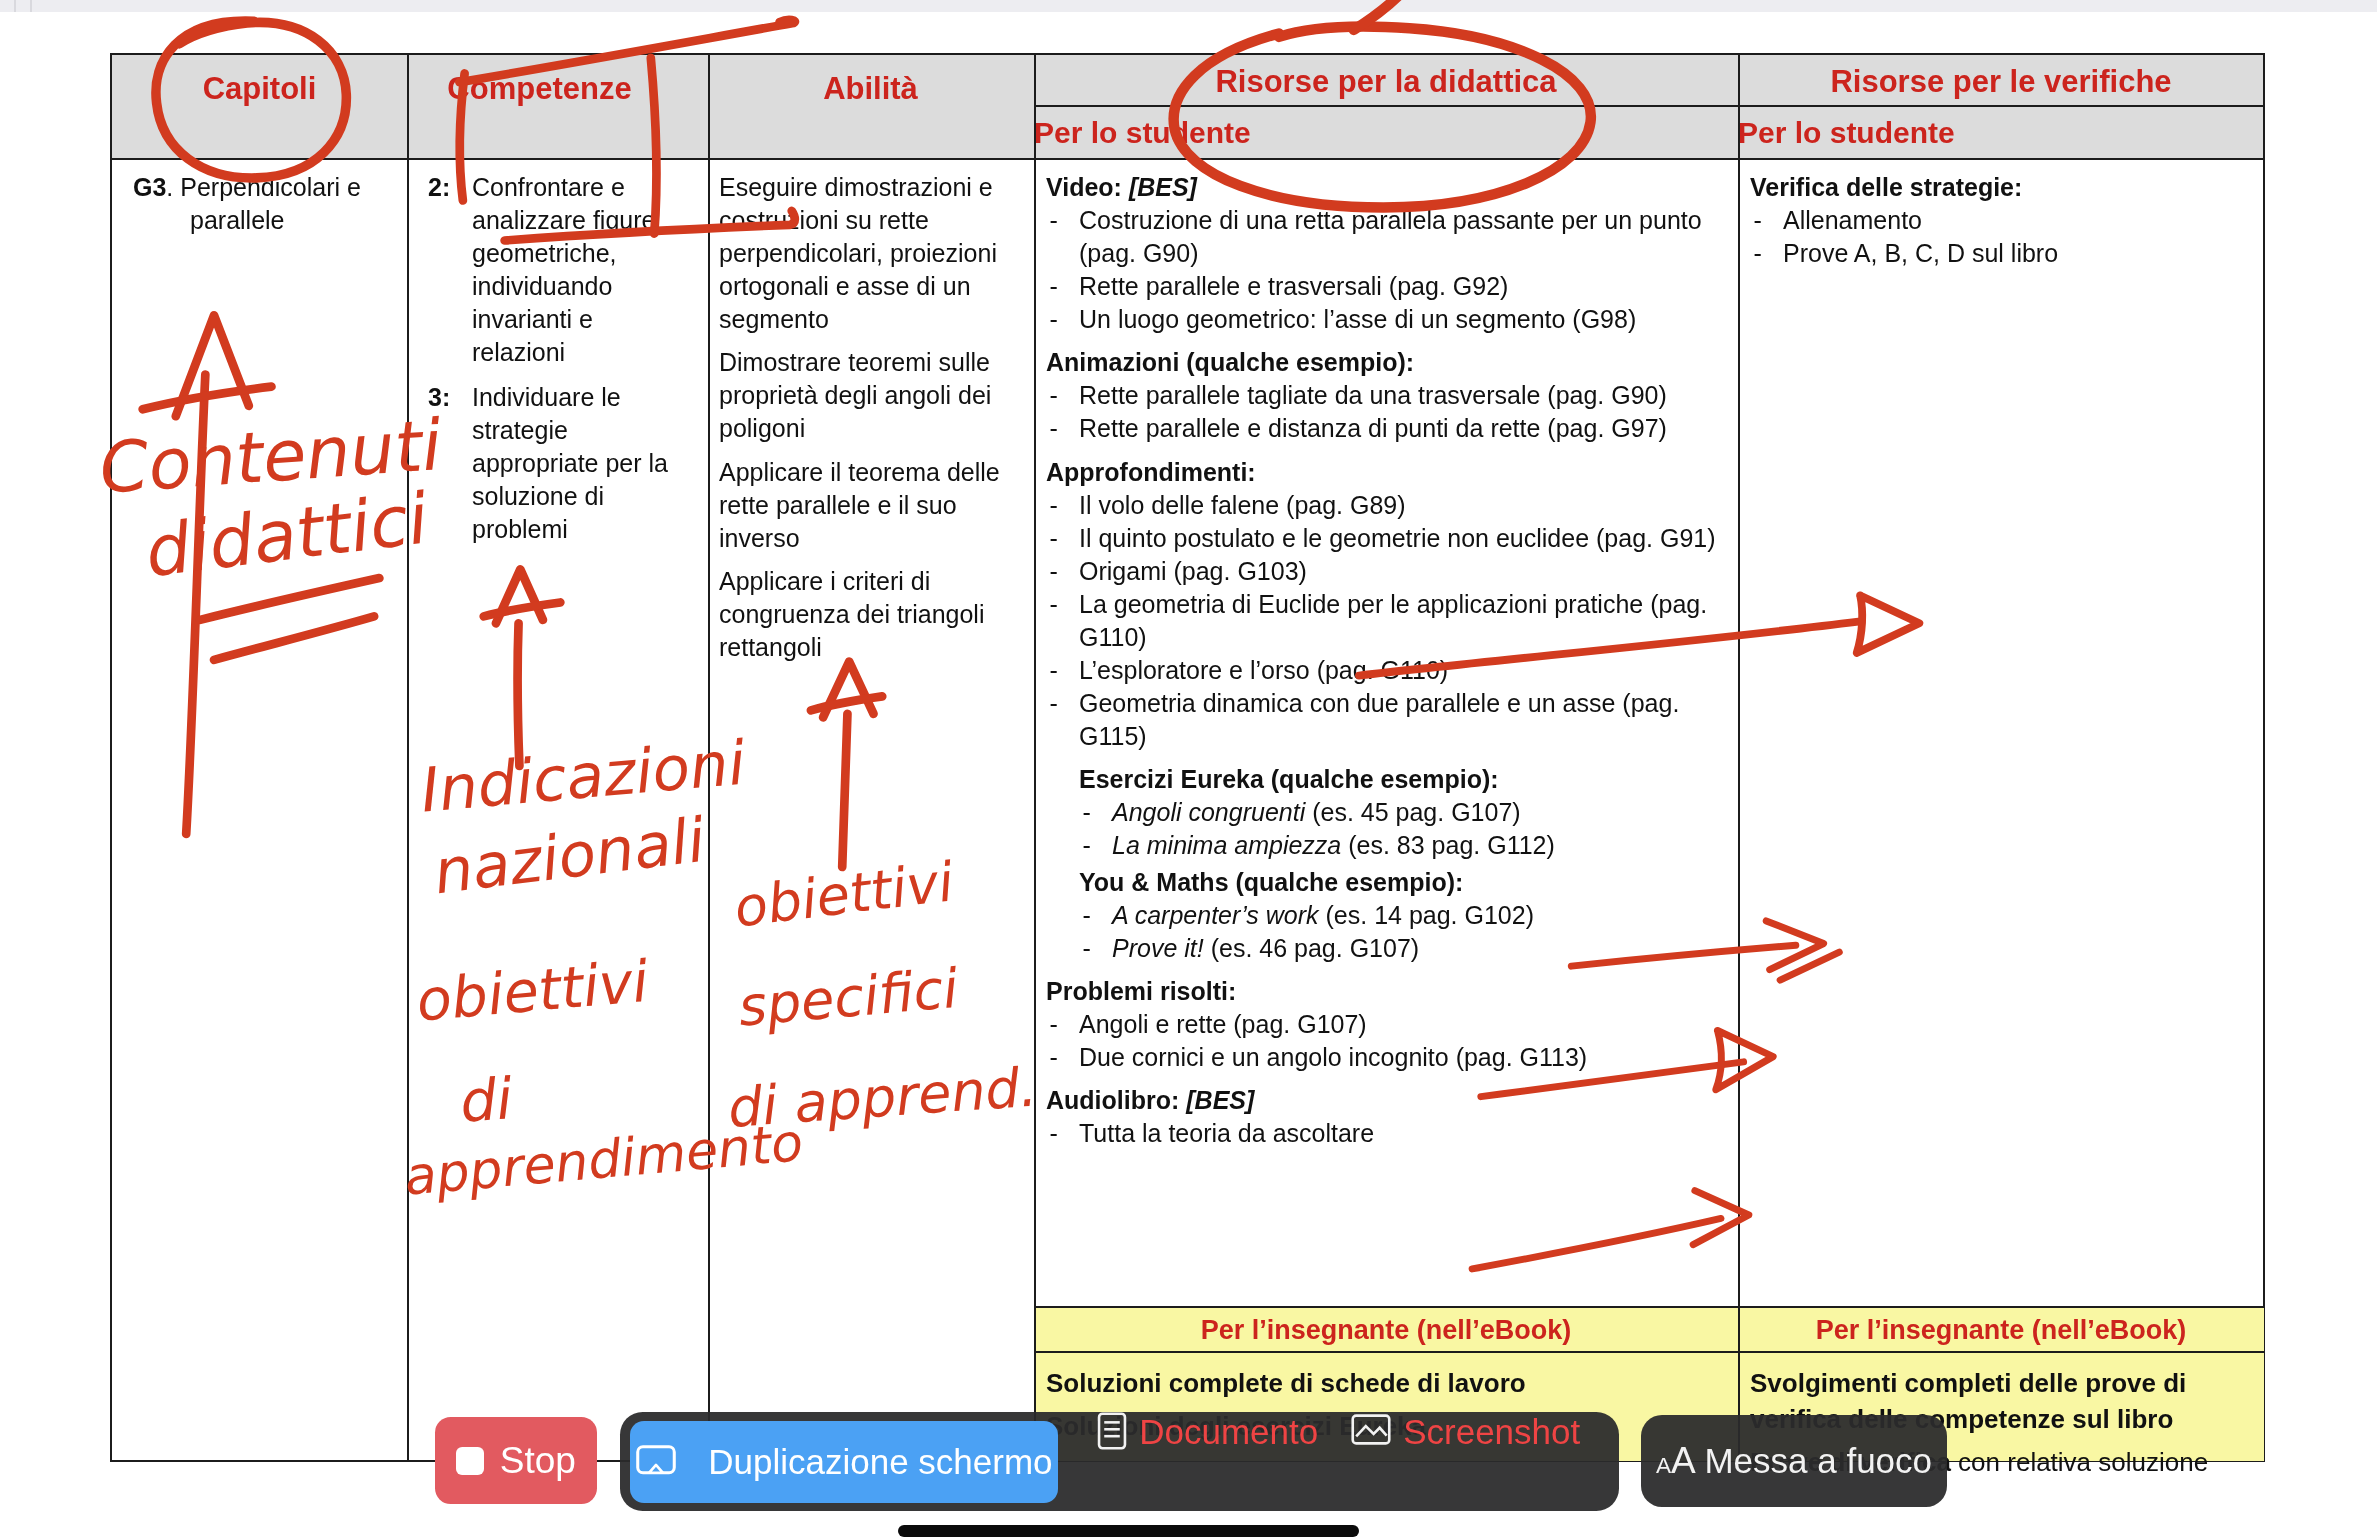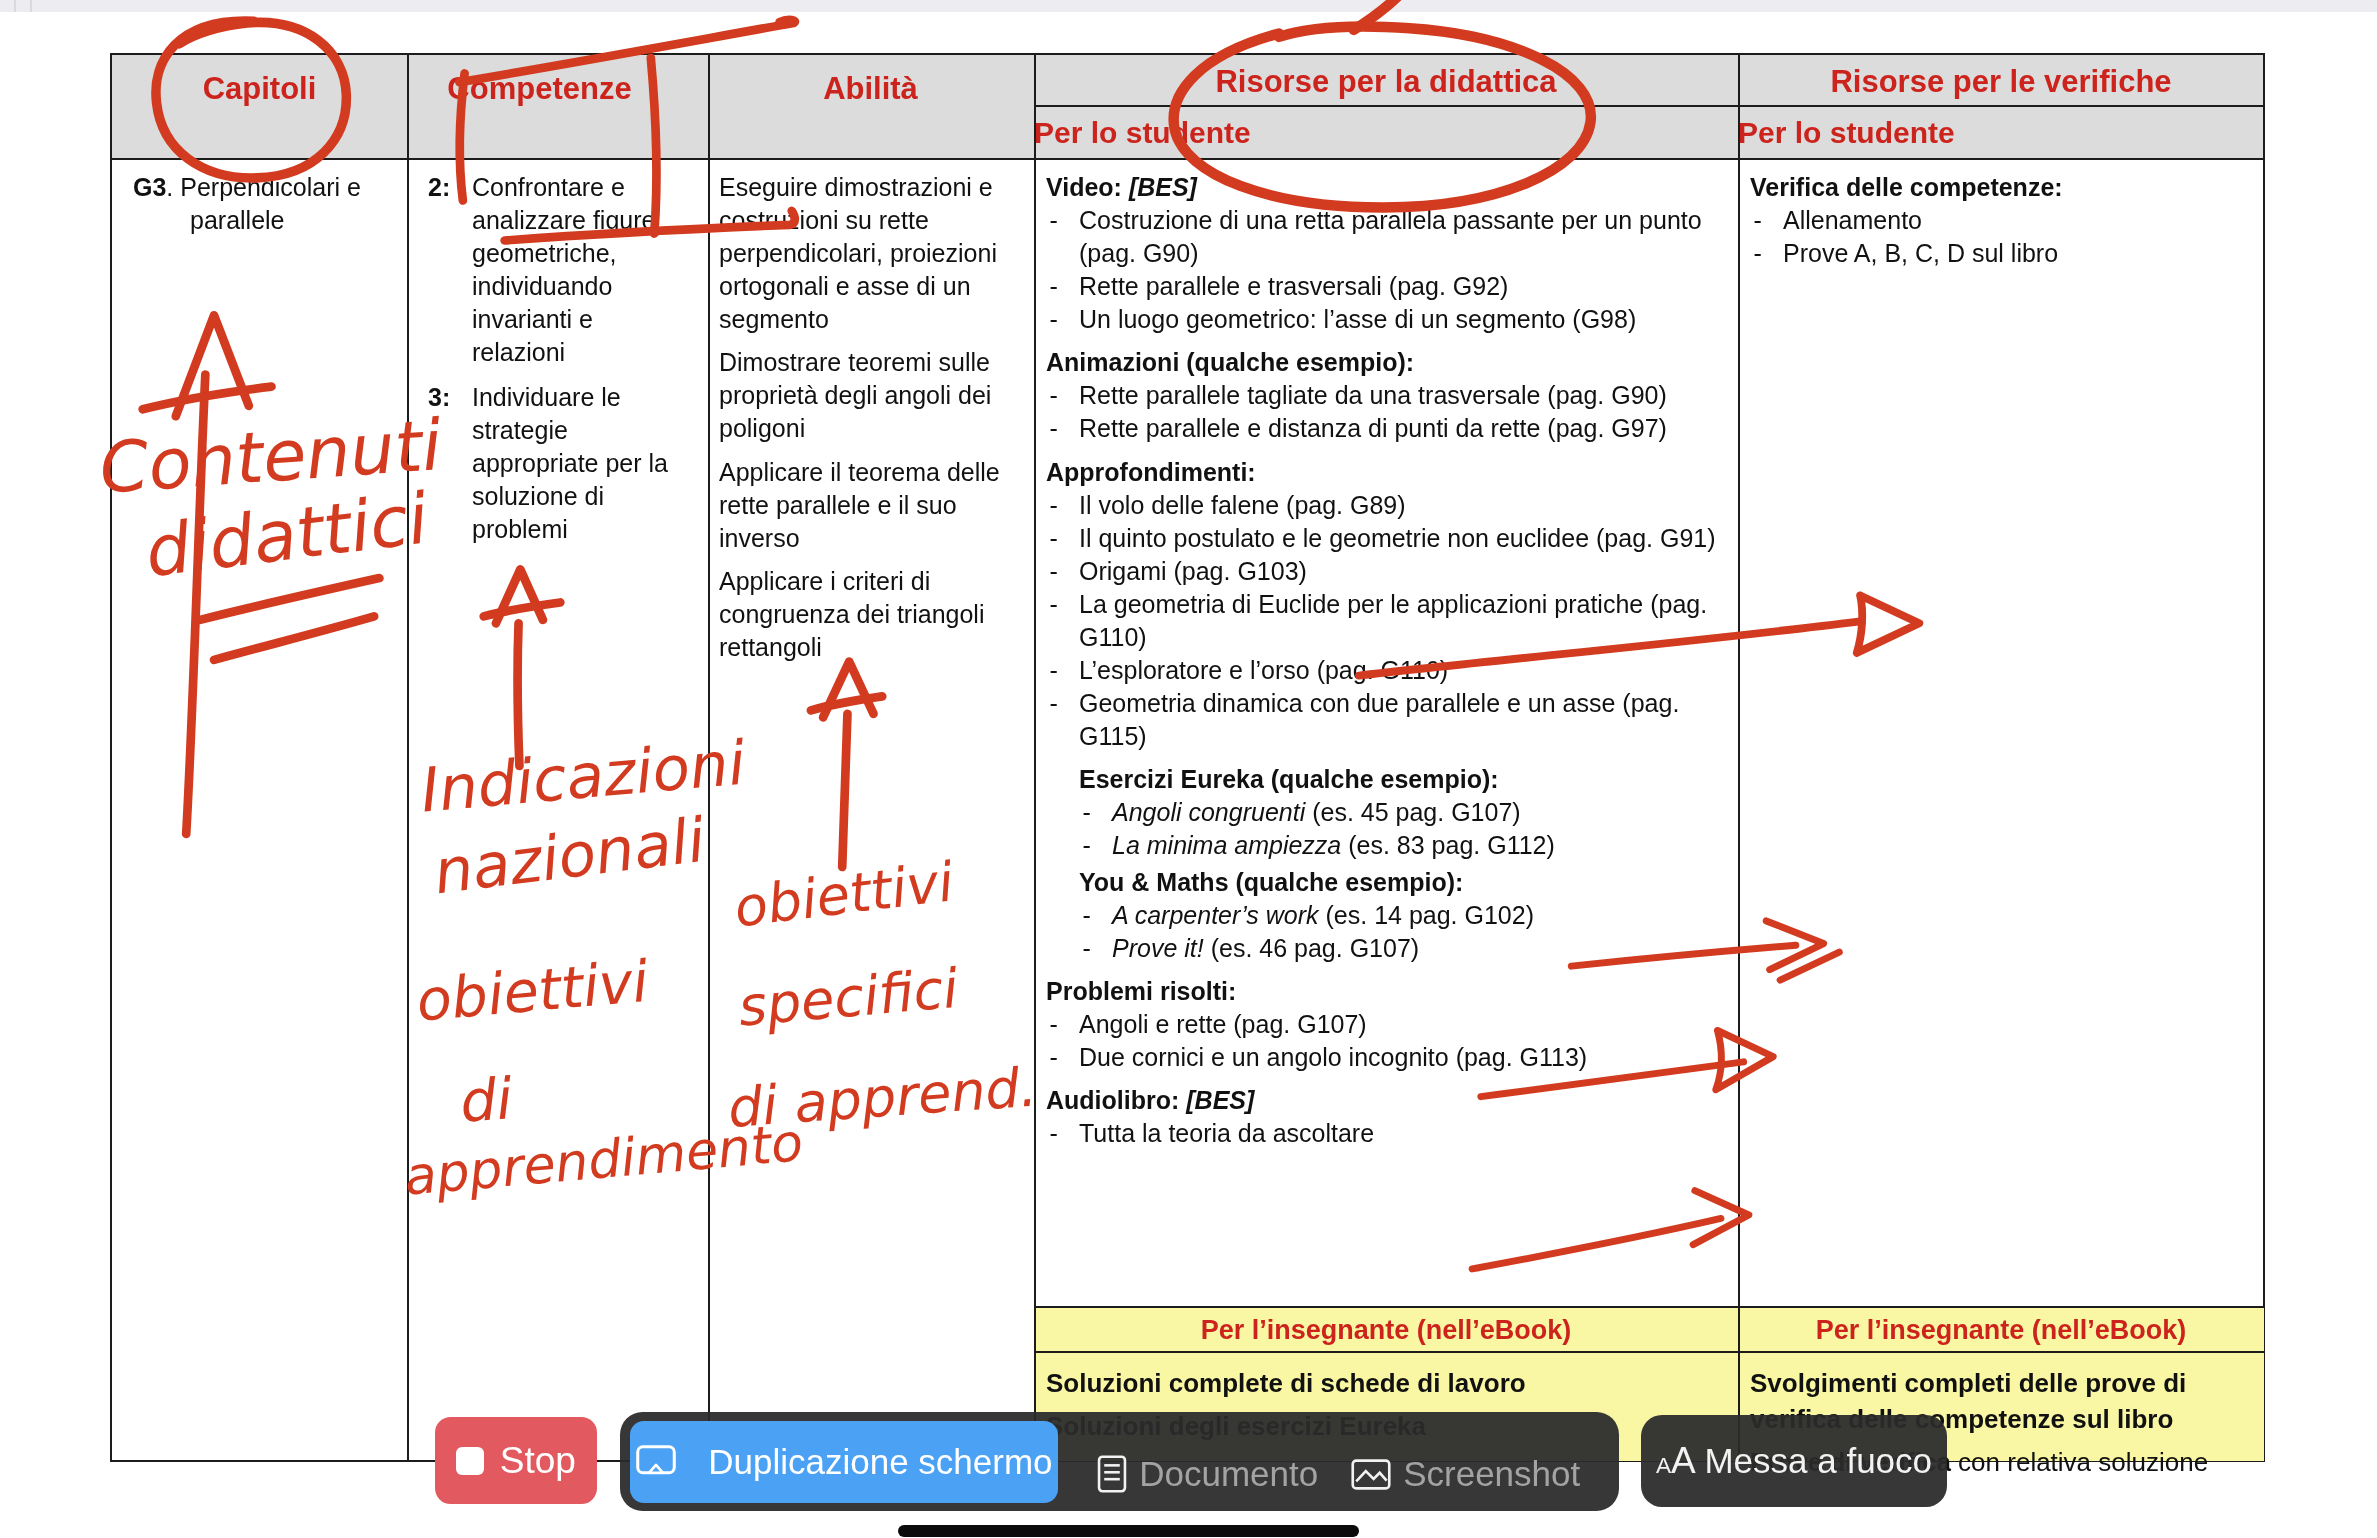--- a/index.html
+++ b/index.html
@@ -44,21 +44,21 @@
   
   .stopbtn{position:absolute;left:435px;top:1417px;width:162px;height:87px;background:#e25a60;
            border-radius:15.7px;display:flex;align-items:center;justify-content:center;gap:15.7px;}
   .stopbtn .sq{width:28px;height:28px;background:#fff;border-radius:6.1px;}
   .stopbtn .lbl{color:#fff;font-size:37px;}
   .panel{position:absolute;left:620px;top:1412px;width:999px;height:99px;
          background:rgba(42,42,44,0.94);border-radius:22.6px;}
   .bluebtn{position:absolute;left:10.4px;top:8.7px;width:428px;height:82px;background:#4ba1f4;
            border-radius:14px;display:flex;align-items:center;justify-content:center;gap:32px;}
   .bluebtn .lbl{color:#fff;font-size:35px;}
-  .pitem{position:absolute;top:0;height:124px;display:flex;align-items:center;gap:12.2px;color:#a3a3a3;font-size:35px;}
+  .pitem{position:absolute;top:0;height:99px;display:flex;gap:12.2px;color:#ef4444;font-size:35px;}
   .focusbtn{position:absolute;left:1641px;top:1415px;width:306px;height:92px;
             background:rgba(42,42,44,0.94);border-radius:21px;display:flex;align-items:center;
             justify-content:center;gap:8.7px;color:#f2f2f2;font-size:35px;}
   .aa{display:flex;align-items:baseline;}
   .aa .a1{font-size:22.6px;} .aa .a2{font-size:37px;}
   .homebar{position:absolute;left:898px;top:1525px;width:461px;height:12.2px;background:#0b0b0b;border-radius:7px;}
   .icon{flex:0 0 auto;}
 </style>
 </head>
 <body>
@@ -144,21 +144,21 @@
           <div class="li"><span class="dash">-</span><span>Due cornici e un angolo incognito (pag. G113)</span></div>
         </div>
         <div class="section">
           <div class="shead"><span class="b">Audiolibro: </span><span class="bi">[BES]</span></div>
           <div class="li"><span class="dash">-</span><span>Tutta la teoria da ascoltare</span></div>
         </div>
       </div>
 
     <div class="cellflow" style="left:1638px;top:116px;width:503px" id="cell-ris-ver">
         <div class="section">
-          <div class="shead"><span class="b">Verifica delle competenze:</span></div>
+          <div class="shead"><span class="b">Verifica delle strategie:</span></div>
           <div class="li"><span class="dash">-</span><span>Allenamento</span></div>
           <div class="li"><span class="dash">-</span><span>Prove A, B, C, D sul libro</span></div>
         </div>
       </div>
 
     <div class="ycell-h" style="left:922px;top:1260px;width:704px">Per l’insegnante (nell’eBook)</div>
     <div class="ycell-h" style="left:1626px;top:1260px;width:526px">Per l’insegnante (nell’eBook)</div>
     <div class="cellflow" style="left:934px;top:1303px;width:680px" id="cell-yel-did">
         <div class="yline"><span class="b">Soluzioni complete di schede di lavoro</span></div>
         <div class="yline"><span class="b">Soluzioni degli esercizi Eureka</span></div>

